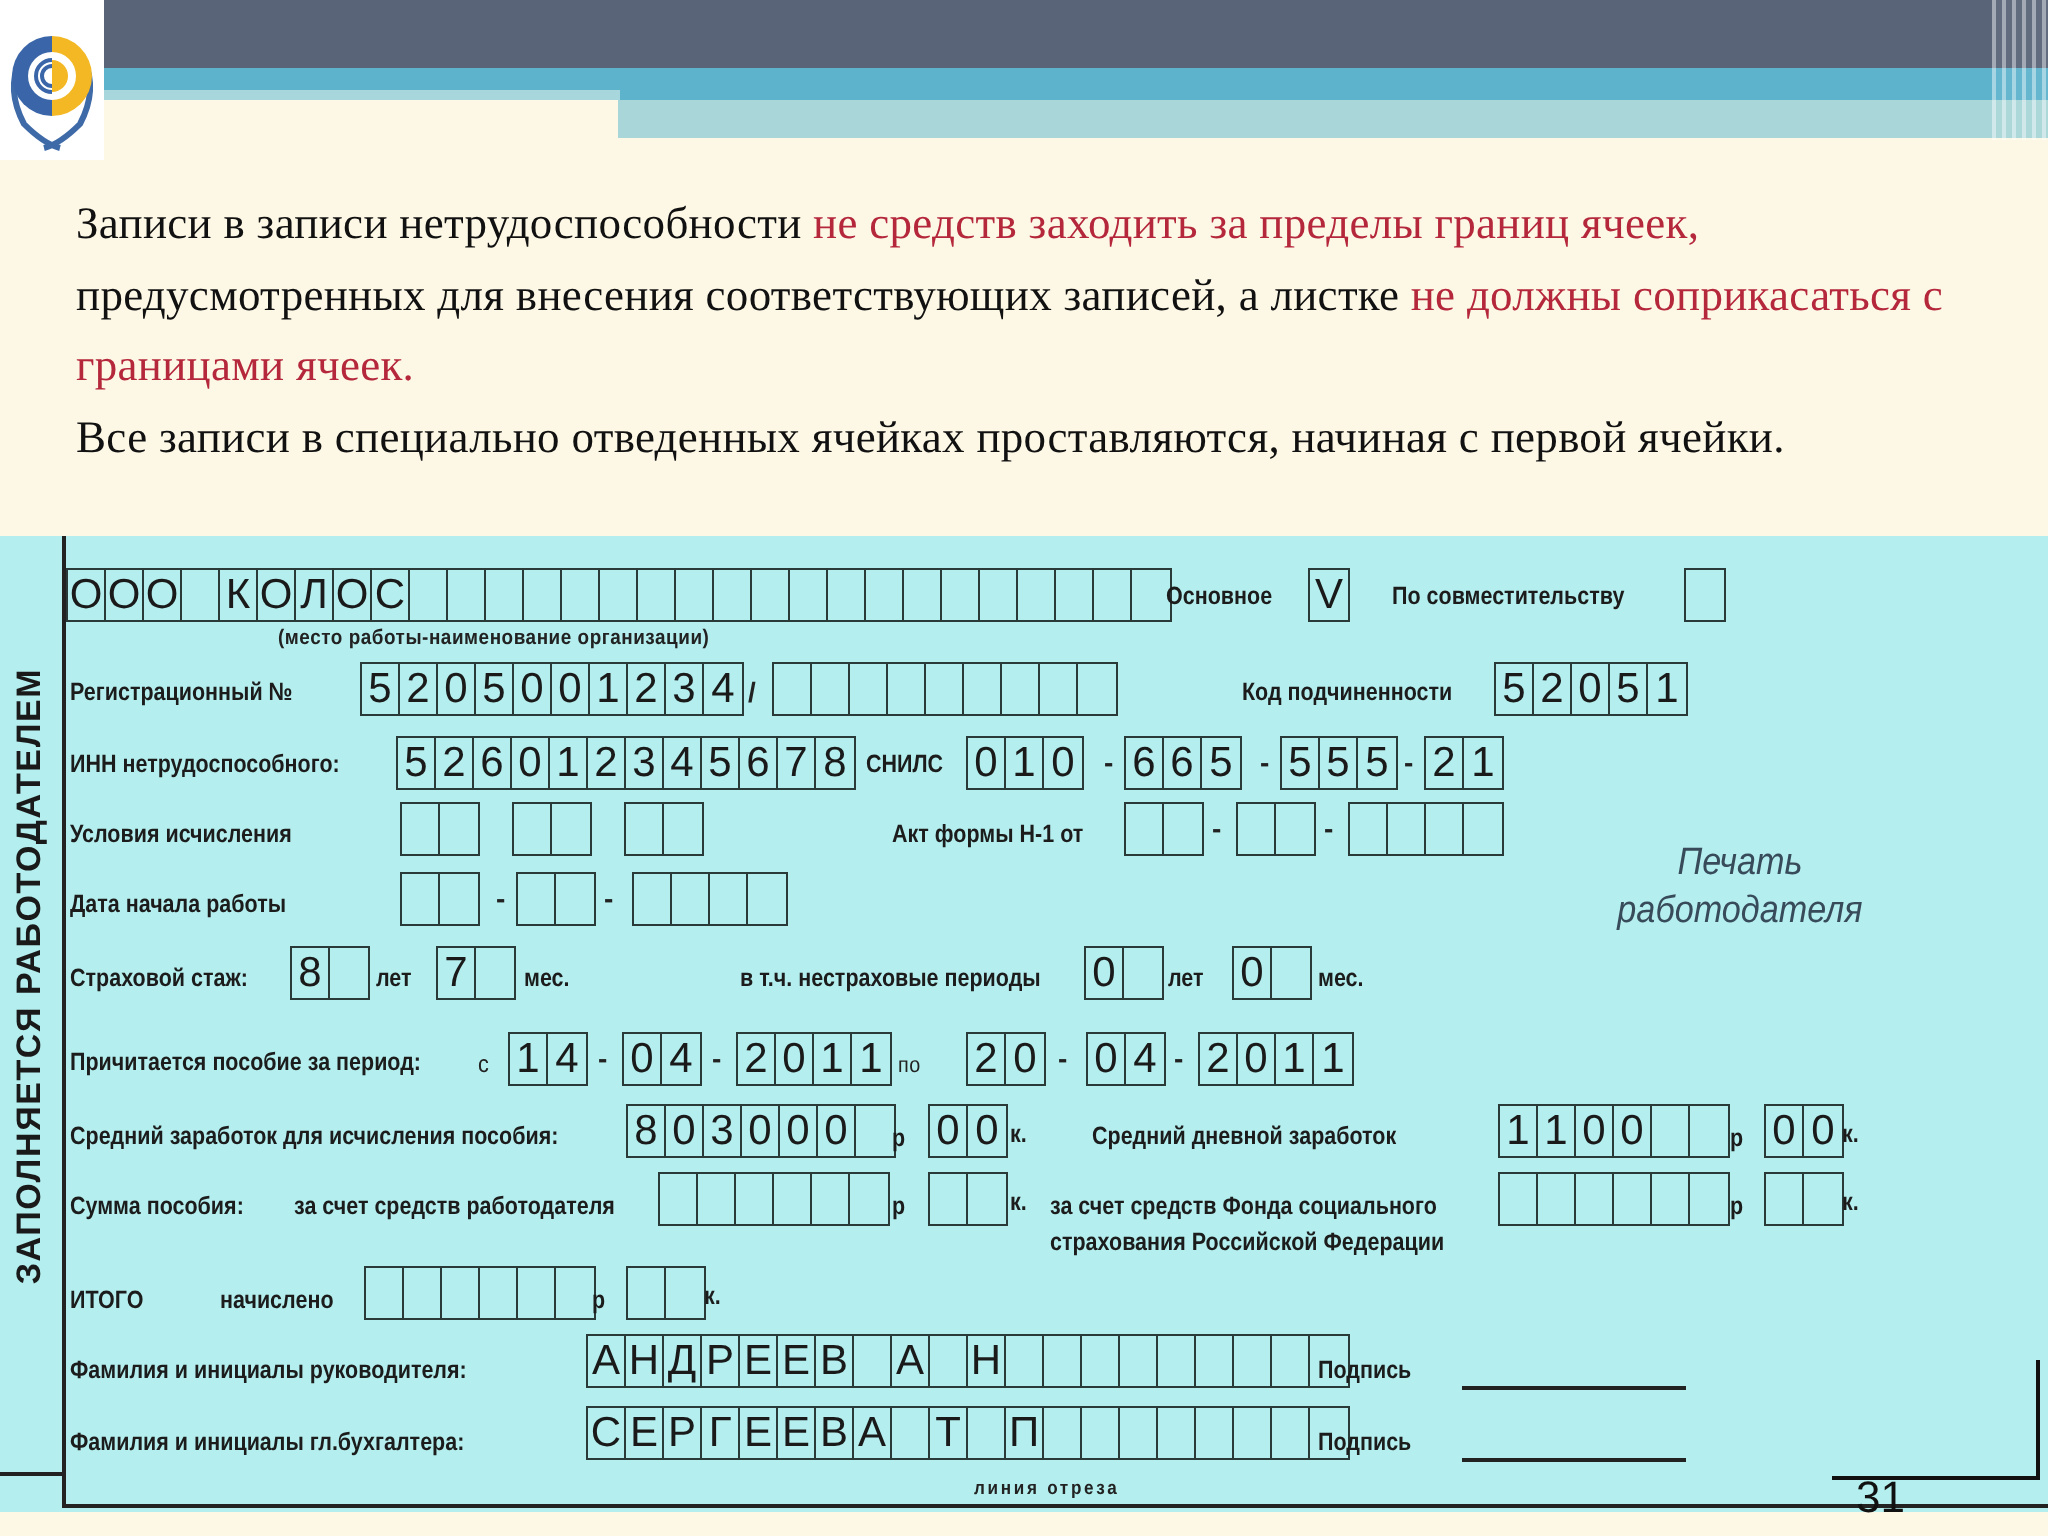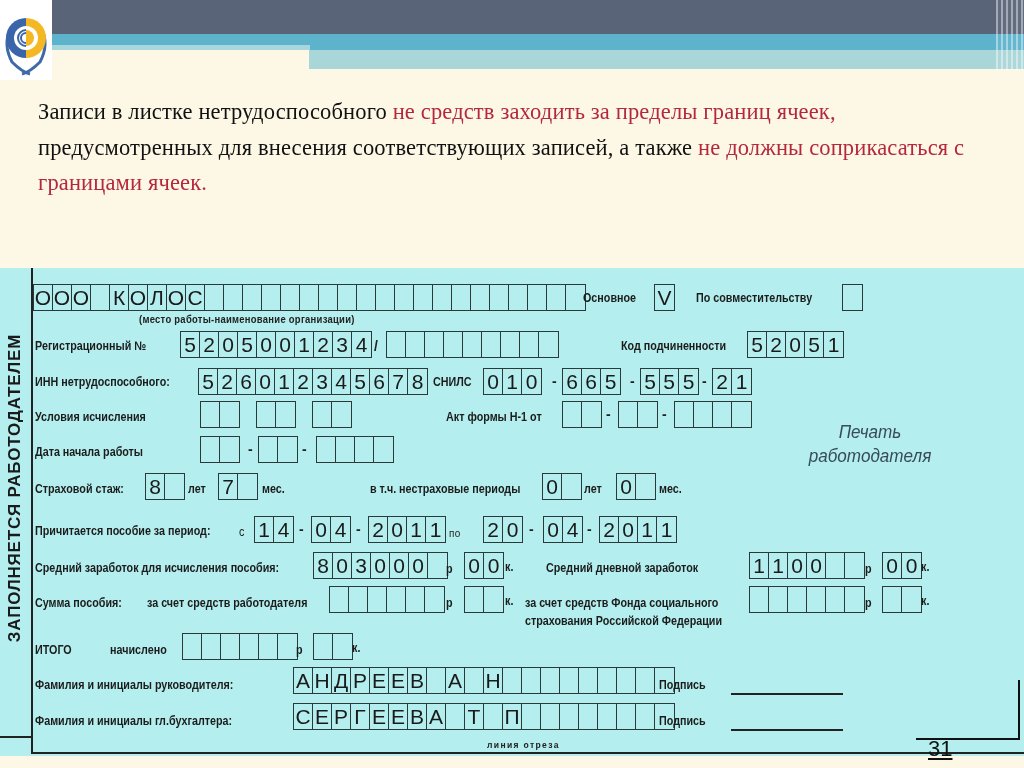--- a/index.html
+++ b/index.html
@@ -32,21 +32,21 @@
 
   .lbl { position: absolute; font-weight: bold; font-size: 12.5px; color: #1c1c1c; white-space: nowrap; transform: scaleX(0.86); transform-origin: left center; }
   .small { position: absolute; font-size: 10.5px; color: #222; white-space: nowrap; transform: scaleX(0.9); transform-origin: left center; letter-spacing: 0.3px; font-weight: bold; }
   .cells { position: absolute; display: flex; border: 1.6px solid #2a3a38; height: 27px; }
   .cell { width: 19px; height: 100%; border-right: 1.3px solid #2a3a38; display: flex; align-items: center; justify-content: center;
     font-size: 21px; color: #1a1a1a; line-height: 1; }
   .cell:last-child { border-right: none; }
   .dash { position: absolute; font-size: 14px; font-weight: bold; color: #222; }
   .stamp { position: absolute; font-style: italic; font-size: 19px; color: #384b5a; text-align: center; line-height: 24px; transform: scaleX(0.9); }
   .sigline { position: absolute; height: 1.5px; background: #222; }
-  .pagenum { position: absolute; left: 928px; top: 736px; font-size: 22px; color: #111; text-decoration: underline; }
+  .pagenum { position: absolute; left: 928px; top: 736px; font-size: 22px; color: #111; }
   .pg-bracket-v { position: absolute; left: 1018px; top: 680px; width: 2px; height: 58px; background: #111; }
   .pg-bracket-h { position: absolute; left: 916px; top: 738px; width: 104px; height: 2px; background: #111; }
 </style>
 </head>
 <body>
 
 <div class="hdr-dark"></div>
 <div class="hdr-blue"></div>
 <div class="hdr-light1"></div>
 <div class="hdr-light2"></div>
@@ -59,22 +59,23 @@
     <path d="M26 18 A20 20 0 0 1 26 58 Z" fill="#f3b824"></path>
     <circle cx="26" cy="38" r="12" fill="#fff"></circle>
     <path d="M26 30 A8 8 0 0 0 26 46" stroke="#3a66a9" stroke-width="2" fill="none"></path>
     <path d="M26 33 A5 5 0 0 0 26 43" stroke="#3a66a9" stroke-width="2" fill="none"></path>
     <path d="M26 30 A8 8 0 0 1 26 46 Z" fill="#f3b824"></path>
   </svg>
 </div>
 
 <div class="intro">
   <div>
-    <span>Записи в листке нетрудоспособного </span><span class="red">не средств заходить за пределы границ ячеек,</span><span> предусмотренных для внесения соответствующих записей, а также </span><span class="red">не должны соприкасаться с границами ячеек.</span>
-  </div>
+    <span>Записи в записи нетрудоспособности </span><span class="red">не средств заходить за пределы границ ячеек,</span><span> предусмотренных для внесения соответствующих записей, а листке </span><span class="red">не должны соприкасаться с границами ячеек.</span>
+  </div>
+  <div>Все записи в специально отведенных ячейках проставляются, начиная с первой ячейки.</div>
 </div>
 
 <div class="form"></div>
 <div class="side-label">
     <span>ЗАПОЛНЯЕТСЯ РАБОТОДАТЕЛЕМ</span>
   </div>
 <div class="frame-v"></div>
 <div class="frame-h"></div>
 <div class="frame-corner-v"></div>
 <div class="frame-corner-h"></div>

